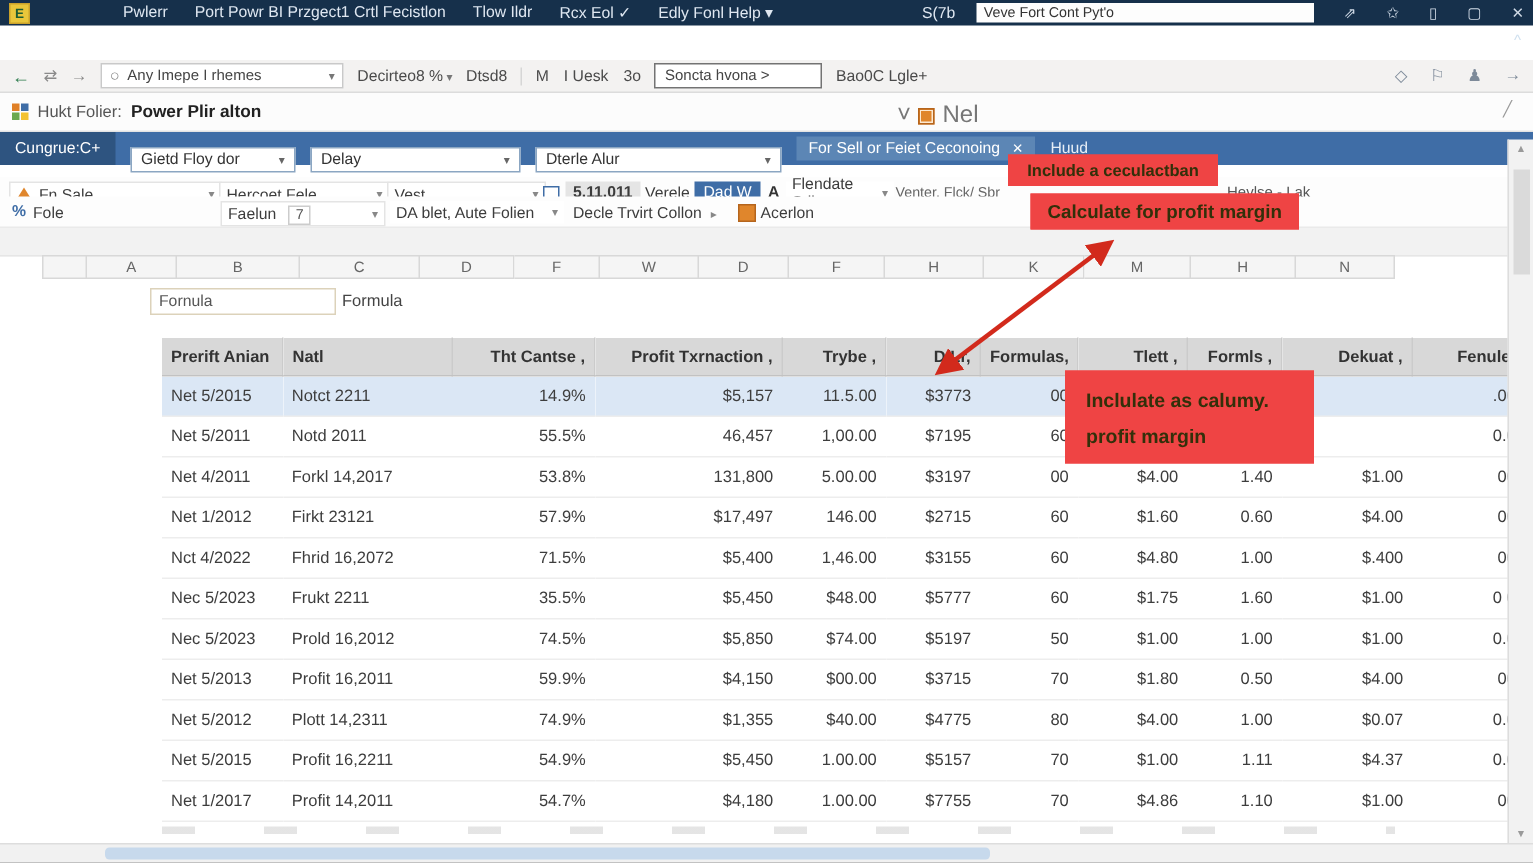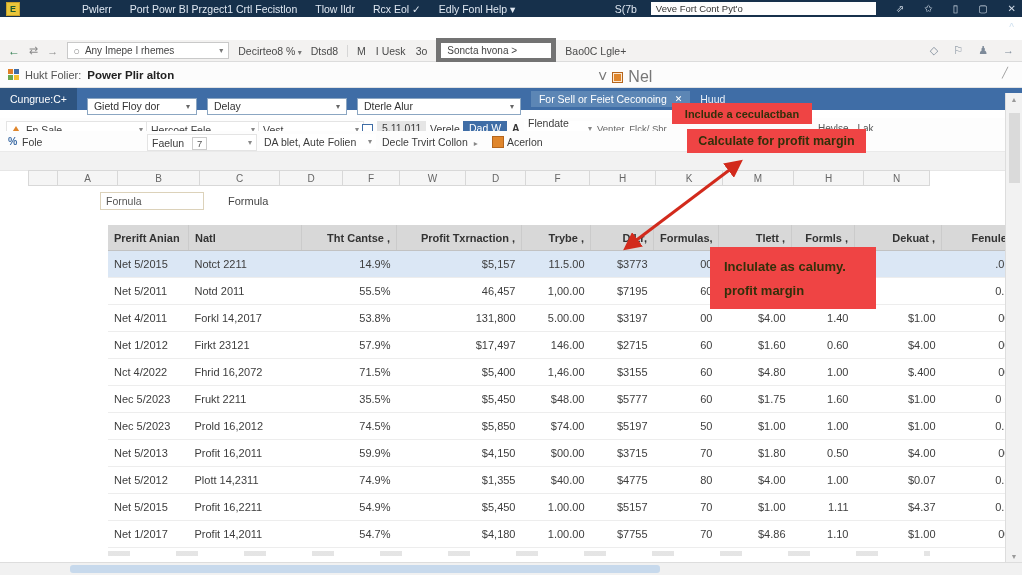--- a/index.html
+++ b/index.html
@@ -29,21 +29,21 @@
 
   
   .quickbar{top:40px;height:22px;background:#f3f2f1;border-bottom:1px solid #dcdcdc;display:flex;
             align-items:center;gap:9px;padding:0 8px;font-size:10.5px;color:#4a4a4a;white-space:nowrap;}
   .qicon{font-size:11px;color:#8a8a8a;}
   .qback{color:#2f7d4f;font-size:12px;}
   .qdrop{background:#fff;border:1px solid #c9c9c9;height:15px;display:flex;align-items:center;gap:5px;
          padding:0 5px;width:150px;font-size:10px;color:#444;}
   .qdrop::after{content:"▾";margin-left:auto;color:#777;font-size:8px;}
   .qbtn::after{content:" ▾";color:#777;font-size:8px;}
-  .qsearch{background:#fff;border:5px solid #737373;height:15px;padding:0 6px;width:98px;
+  .qsearch{background:#fff;border:1px solid #737373;height:15px;padding:0 6px;width:98px;
            font-size:10px;color:#444;display:flex;align-items:center;}
   .qsep{width:1px;height:12px;background:#d6d6d6;}
   .qright{margin-left:auto;display:flex;gap:15px;color:#7d8a99;font-size:11px;}
 
   
   .formrow{top:62px;height:26px;background:#fcfcfc;border-bottom:1px solid #e3e3e3;display:flex;
            align-items:center;padding:0 8px;font-size:11px;color:#555;gap:6px;}
   .wbicon{width:11px;height:11px;display:grid;grid-template-columns:1fr 1fr;grid-template-rows:1fr 1fr;gap:1px;}
   .wbicon i{display:block;}
   .wbicon i:nth-child(1){background:#e08026;}.wbicon i:nth-child(2){background:#3f6da6;}
@@ -64,42 +64,42 @@
 
   
   .row2{top:118px;height:21px;background:#fdfdfd;border-bottom:1px solid #efefef;font-size:10.5px;color:#3c3c3c;}
   .row3{top:131px;height:21px;background:#fdfdfd;border-bottom:1px solid #eaeaea;font-size:10.5px;color:#3c3c3c;}
   .flatdd{position:absolute;top:3px;height:15px;display:flex;justify-content:space-between;
           align-items:center;padding:0 4px;border:1px solid #e4e4e4;background:#fff;}
   .flatdd::after{content:"▾";color:#888;font-size:8px;margin-left:6px;}
   .tri{width:0;height:0;border-left:5px solid transparent;border-right:5px solid transparent;
        border-bottom:8px solid #e0862c;display:inline-block;margin-right:5px;}
   .checkbox{position:absolute;left:362px;top:6px;width:9px;height:9px;border:1px solid #3f6da6;background:#fff;}
-  .dateval{position:absolute;left:377px;top:3px;background:#e5e5e5;padding:1px 5px;font-weight:400;}
+  .dateval{position:absolute;left:377px;top:3px;background:#e5e5e5;padding:1px 5px;font-weight:700;}
   .seg1{position:absolute;left:430px;top:5px;}
   .seg2{position:absolute;left:463px;top:3px;background:#3f6da6;color:#fff;padding:1px 6px;}
   .fontA{position:absolute;left:512px;top:4px;font-weight:bold;color:#333;}
   .vlabel{position:absolute;left:597px;top:5px;font-size:9.5px;color:#666;}
   .rlabel{position:absolute;left:818px;top:5px;font-size:10px;color:#555;}
   .pcticon{position:absolute;left:8px;top:4px;color:#3f6da6;font-weight:bold;}
   .r3item1{position:absolute;left:22px;top:5px;}
   .numbox{border:1px solid #ccc;padding:0 4px;margin-left:8px;font-size:9.5px;color:#555;}
   .smallcaret{color:#888;font-size:8px;margin-left:6px;}
   .orsq{position:absolute;left:492px;top:5px;width:10px;height:10px;background:#e0862c;border:1px solid #b5651d;}
   .actlabel{position:absolute;left:507px;top:5px;}
 
   
   .sheet{top:152px;height:411px;background:#fff;}
   .gapstrip{position:absolute;left:0;top:152px;width:100%;height:18px;background:#f2f2f2;border-bottom:1px solid #e6e6e6;}
   .colletters{position:absolute;left:28px;top:170px;height:16px;display:flex;font-size:10px;color:#666;}
   .gutter{width:30px;background:#f5f5f5;border:1px solid #d8d8d8;box-sizing:border-box;}
   .letterswrap{display:flex;}
   .colletter{background:#f5f5f5;border:1px solid #d8d8d8;border-left:none;box-sizing:border-box;
              display:flex;align-items:center;justify-content:center;}
-  .formula-input{position:absolute;left:100px;top:192px;width:104px;height:18px;border:1px solid #dcd2ba;
+  .formula-input{position:absolute;left:100px;top:192px;width:124px;height:18px;border:1px solid #dcd2ba;
                  font-family:"Liberation Sans",sans-serif;font-size:10.5px;color:#555;padding:0 5px;background:#fff;box-sizing:border-box;}
   .formula-label{position:absolute;left:228px;top:195px;font-size:11px;color:#444;}
 
   table.grid{position:absolute;left:108px;top:225px;width:822px;border-collapse:collapse;
              table-layout:fixed;font-size:11px;color:#3d3d3d;}
   .grid th{background:#d8d8d8;height:25px;font-weight:600;color:#333;border-right:1px solid #cbcbcb;
            border-bottom:1px solid #c2c2c2;padding:0 6px;white-space:nowrap;overflow:hidden;}
   .grid td{height:26px;border-bottom:1px solid #ededed;padding:0 6px;white-space:nowrap;overflow:hidden;background:#fff;}
   .grid tr.hl td{background:#dbe7f5;}
   .grid th,.grid td{text-align:right;}

